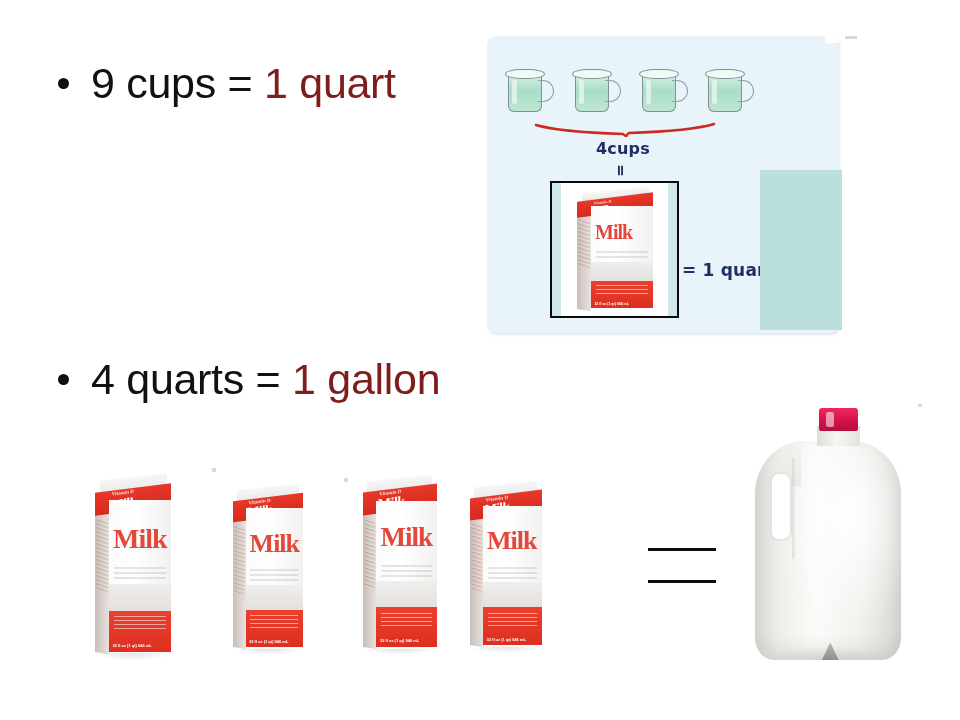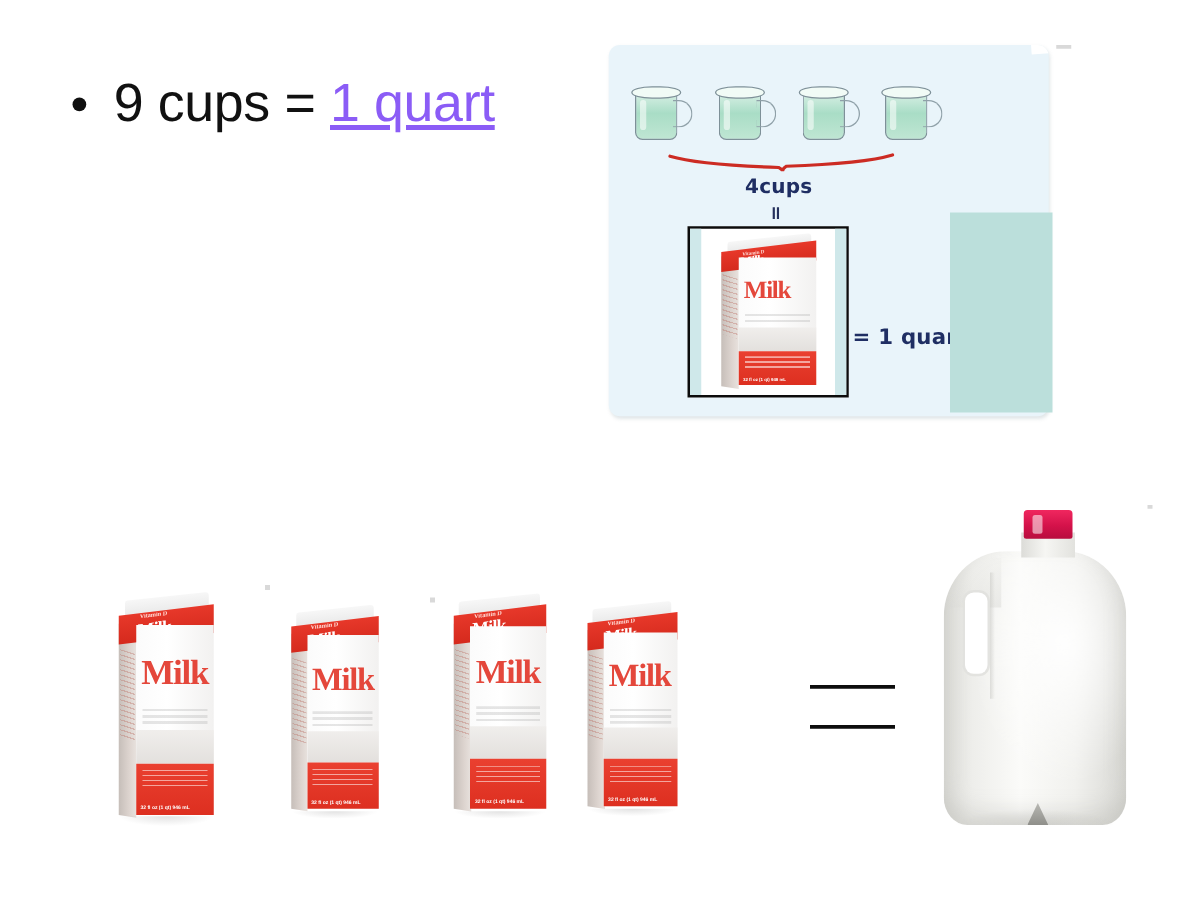--- a/index.html
+++ b/index.html
@@ -34,22 +34,21 @@
     margin-right: 22px;
     flex: 0 0 auto;
   }
   .bullet-text {
     font-size: 43px;
     line-height: 1;
     color: #111111;
     letter-spacing: -0.3px;
   }
   .bullet-text .accent {
-    color: #8b5cf6;
-    text-decoration: underline;
+    color: #7f1d1d;
   }
   #bullet-1 { left: 58px; top: 62px; }
   #bullet-2 { left: 58px; top: 358px; }
 
   
   #quart-panel {
     position: absolute;
     left: 487px;
     top: 36px;
     width: 352px;
@@ -458,20 +457,24 @@
 </head>
 <body>
 
 <div id="slide">
 
   <div class="bullet-line" id="bullet-1">
     <span class="bullet-dot"></span>
     <span class="bullet-text"><span>9 cups = </span><span class="accent">1 quart</span></span>
   </div>
 
+  <div class="bullet-line" id="bullet-2">
+    <span class="bullet-dot"></span>
+    <span class="bullet-text"><span>4 quarts = </span><span class="accent">1 gallon</span></span>
+  </div>
 
   <div id="quart-panel">
     <div id="panel-corner-notch"></div>
 
     <div class="cup" style="left:18px; top:32px;">
       <span class="cup-body"></span>
       <span class="cup-rim"></span>
       <span class="cup-handle"></span>
       <span class="cup-gloss"></span>
     </div>

